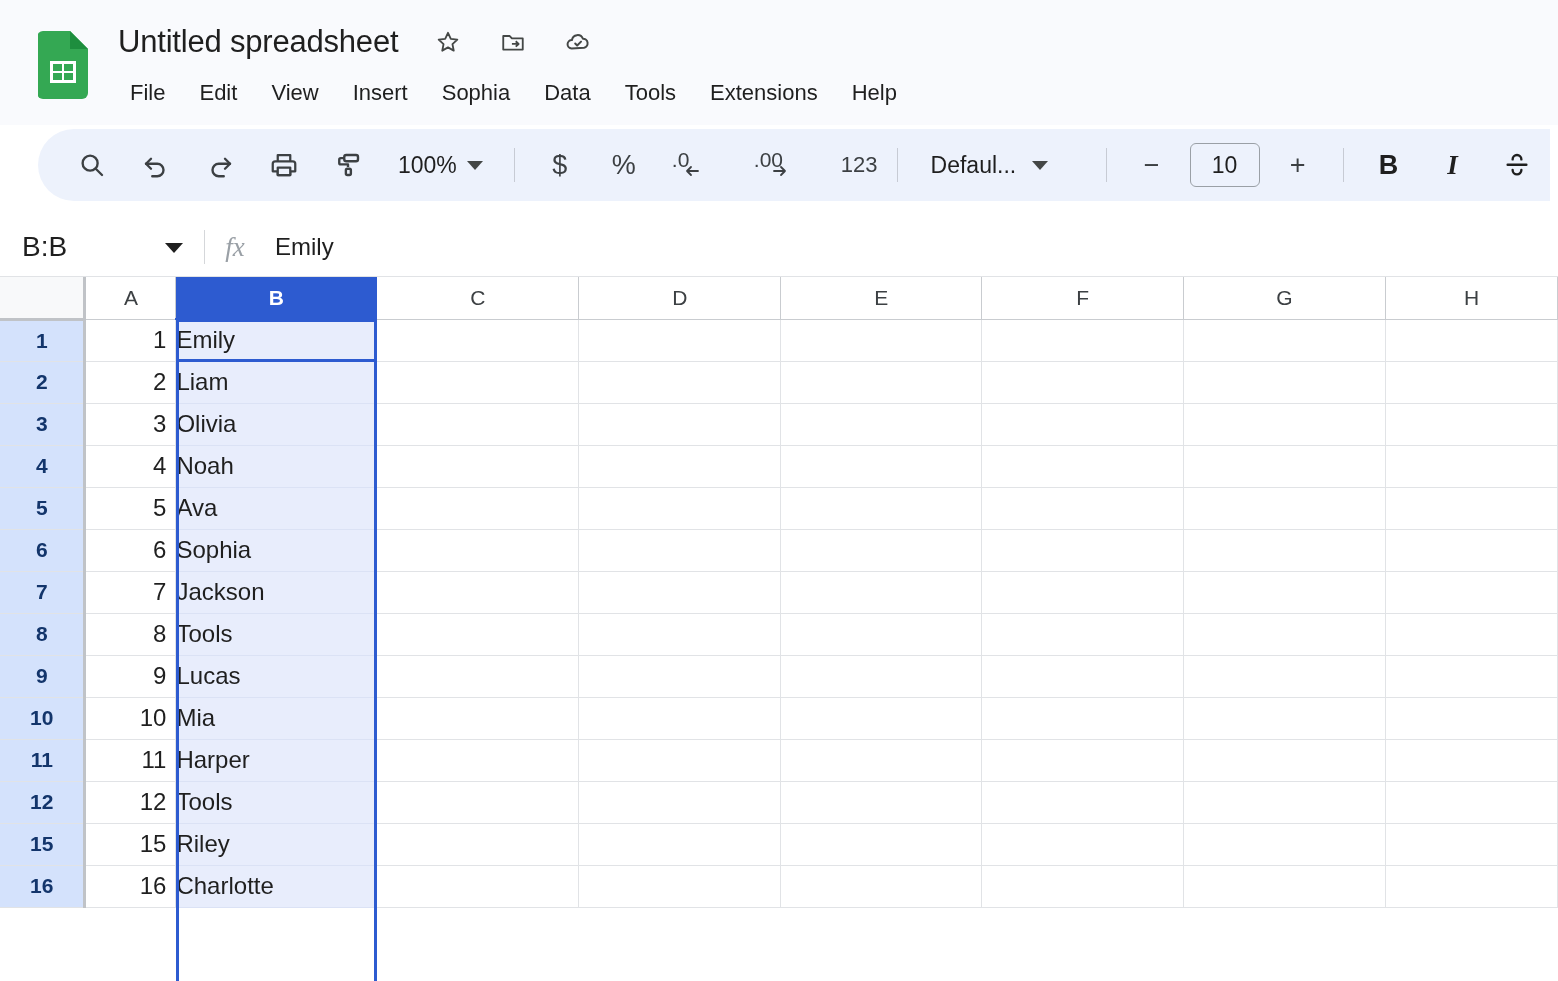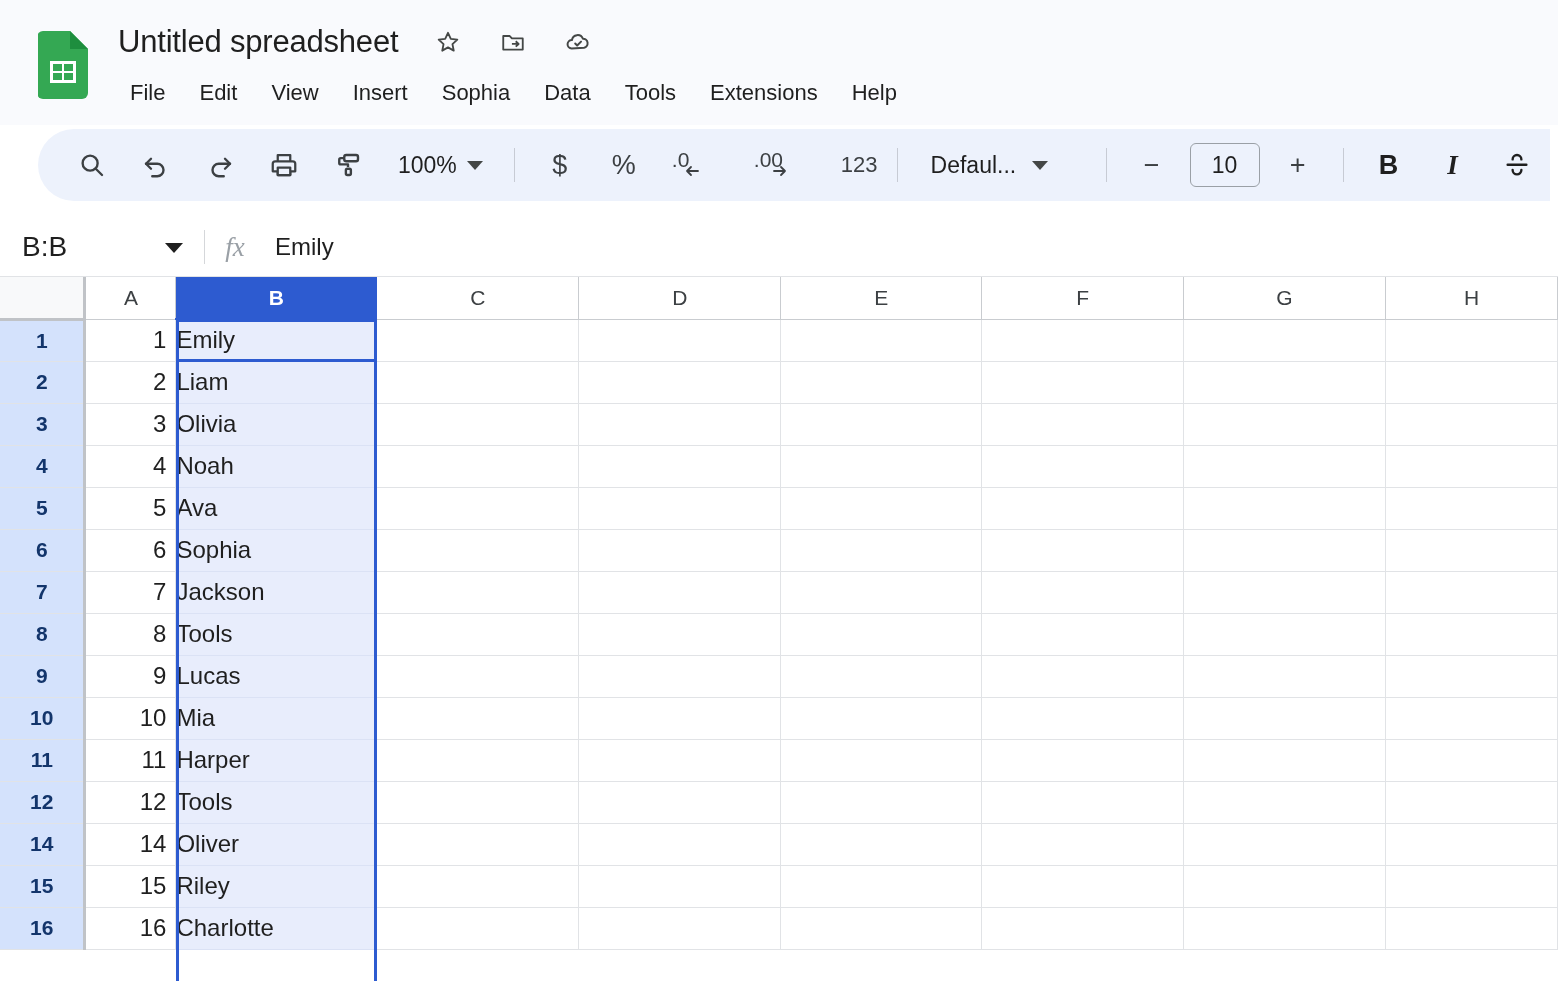--- a/index.html
+++ b/index.html
@@ -567,31 +567,20 @@
           <td class="cell col-a">12</td>
           <td class="cell selcol">Tools</td>
           <td class="cell"></td>
           <td class="cell"></td>
           <td class="cell"></td>
           <td class="cell"></td>
           <td class="cell"></td>
           <td class="cell"></td>
         </tr>
         <tr>
-          <td class="rowhead hl">14</td>
-          <td class="cell col-a">14</td>
-          <td class="cell selcol">Oliver</td>
-          <td class="cell"></td>
-          <td class="cell"></td>
-          <td class="cell"></td>
-          <td class="cell"></td>
-          <td class="cell"></td>
-          <td class="cell"></td>
-        </tr>
-        <tr>
           <td class="rowhead hl">15</td>
           <td class="cell col-a">15</td>
           <td class="cell selcol">Riley</td>
           <td class="cell"></td>
           <td class="cell"></td>
           <td class="cell"></td>
           <td class="cell"></td>
           <td class="cell"></td>
           <td class="cell"></td>
         </tr>

